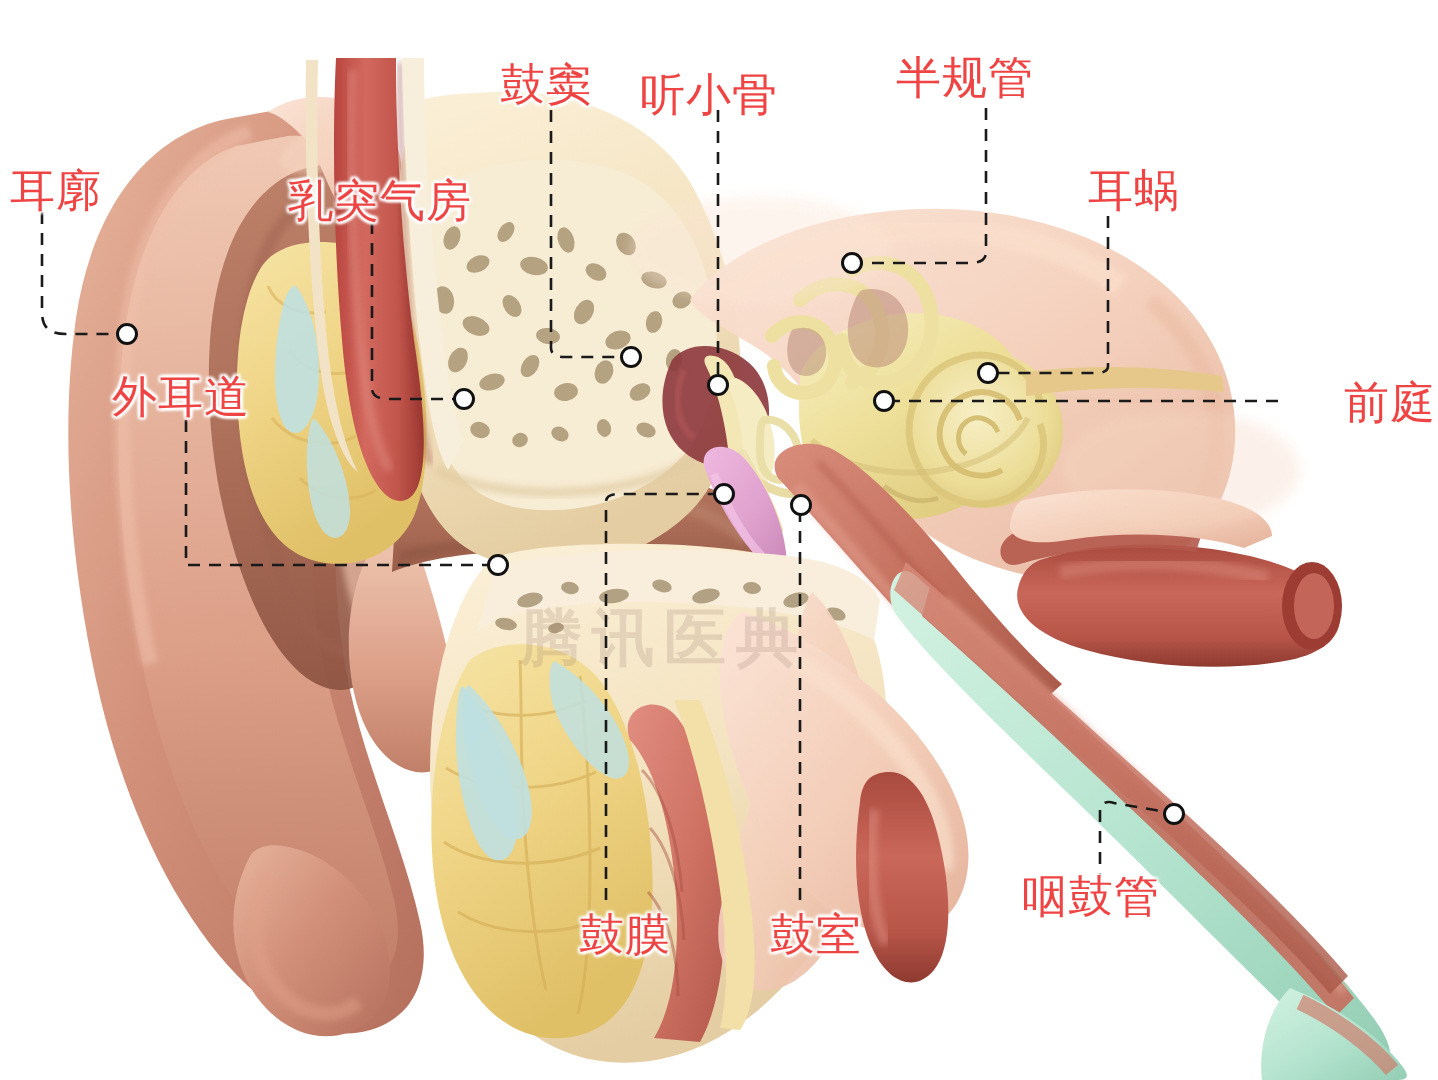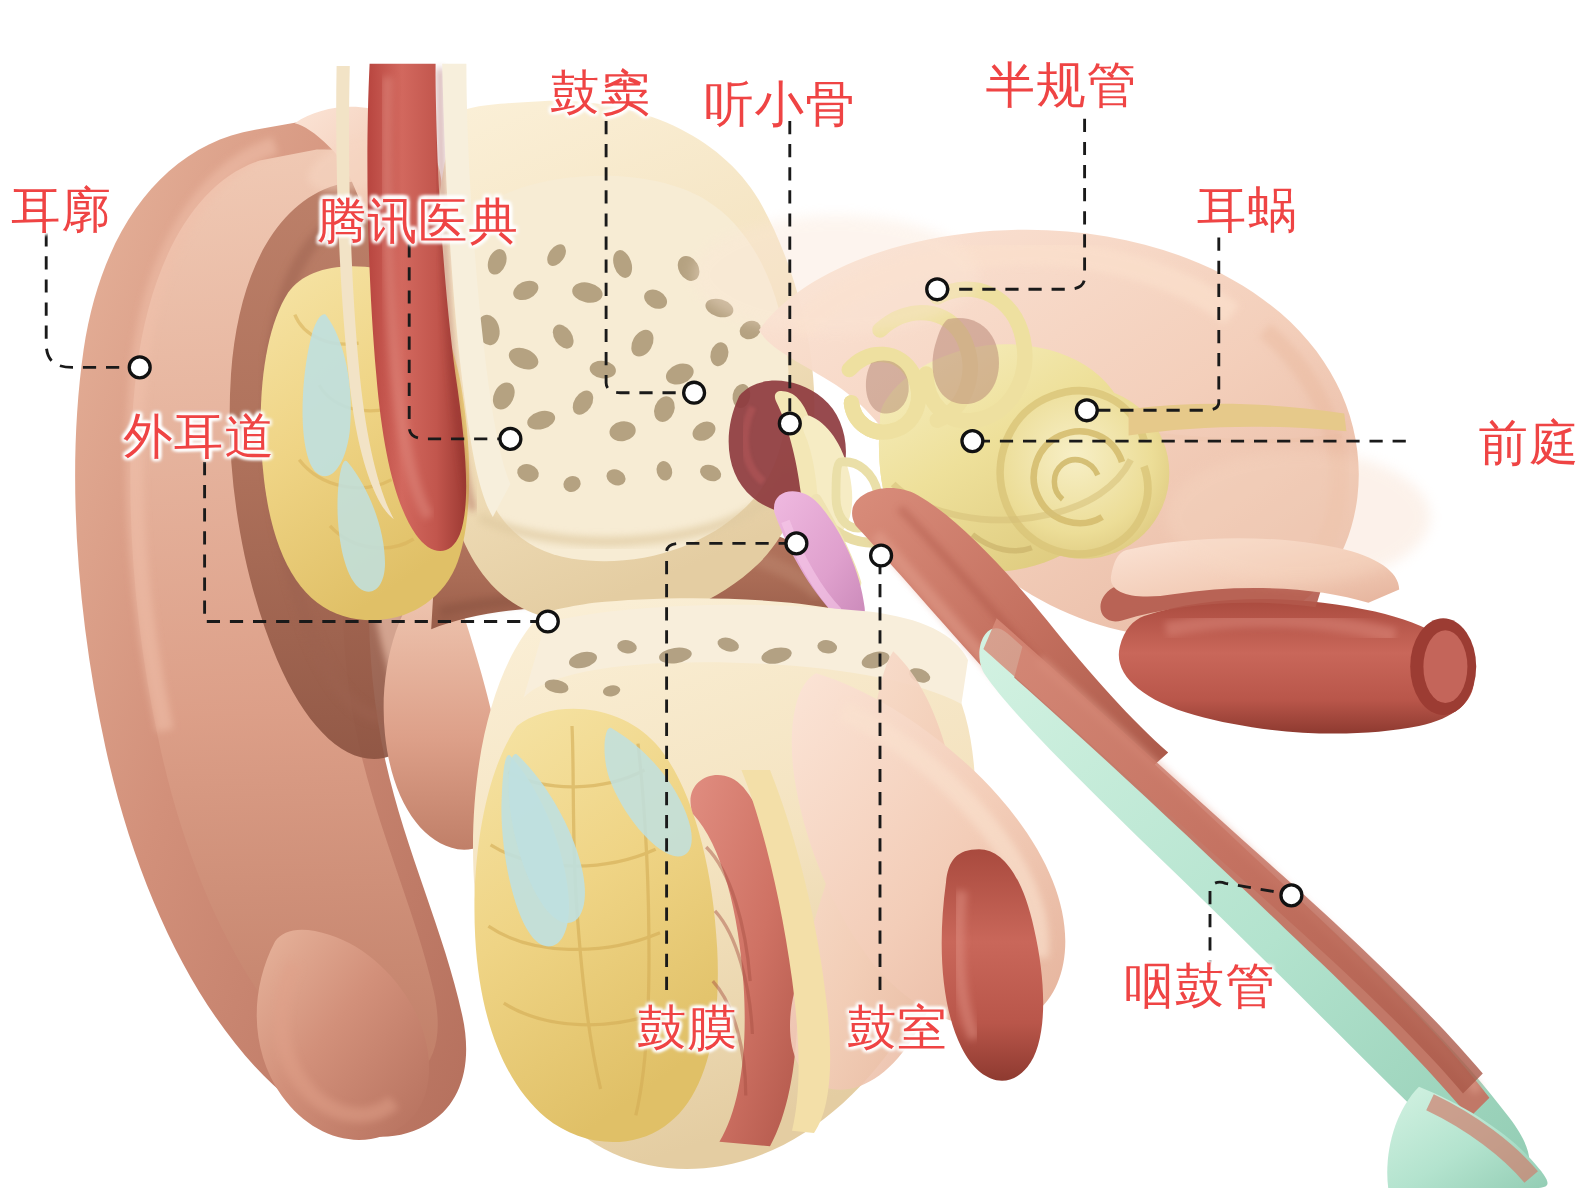--- a/index.html
+++ b/index.html
@@ -450,20 +450,21 @@
 
       <path d="M1024,500 C1084,486 1160,486 1216,498 C1252,506 1272,520 1272,536
                L1244,548 C1200,534 1130,530 1068,540 C1032,546 1008,540 1010,524
                C1012,512 1016,502 1024,500 Z" fill="url(#skinPale)"></path>
     </g>
 
     <ellipse cx="1180" cy="470" rx="120" ry="60" fill="#f7d9c4" opacity="0.35" filter="url(#soft2)"></ellipse>
     <ellipse cx="760" cy="250" rx="130" ry="54" fill="#fbe6d6" opacity="0.4" filter="url(#soft2)"></ellipse>
   </svg>
 
+  <div class="wm" style="left:520px;top:596px;">腾讯医典</div>
 
   <svg id="overlay" viewBox="0 0 1438 1080">
     <g fill="none" stroke="#1a1a1a" stroke-width="2.6" stroke-dasharray="12 9" stroke-linecap="butt">
       <path d="M42,212 L42,312 C42,328 50,334 66,334 L120,334"></path>
       <path d="M372,222 L372,388 C372,396 378,399 388,399 L457,399"></path>
       <path d="M551,110 L551,348 C551,354 556,357 564,357 L624,357"></path>
       <path d="M718,110 L718,378"></path>
       <path d="M986,108 L986,252 C986,260 980,263 970,263 L859,263"></path>
       <path d="M1108,216 L1108,366 C1108,371 1103,373 1096,373 L995,373"></path>
       <path d="M1278,401 L891,401"></path>
@@ -483,21 +484,21 @@
       <circle cx="884" cy="401" r="9.5"></circle>
       <circle cx="498" cy="565" r="9.5"></circle>
       <circle cx="724" cy="494" r="9.5"></circle>
       <circle cx="801" cy="505" r="9.5"></circle>
       <circle cx="1174" cy="814" r="9.5"></circle>
     </g>
   </svg>
 
   <div id="label-layer">
     <div class="lbl" style="left: 10px; top: 168px;">耳廓</div>
-    <div class="lbl" style="left: 288px; top: 178px;">腾讯医典</div>
+    <div class="lbl" style="left: 288px; top: 178px;">乳突气房</div>
     <div class="lbl" style="left: 500px; top: 62px;">鼓窦</div>
     <div class="lbl" style="left: 640px; top: 62px; margin-top: 10px;">听小骨</div>
     <div class="lbl" style="left: 896px; top: 55px;">半规管</div>
     <div class="lbl" style="left: 1088px; top: 168px;">耳蜗</div>
     <div class="lbl" style="left: 1344px; top: 380px;">前庭</div>
     <div class="lbl" style="left: 112px; top: 374px;">外耳道</div>
     <div class="lbl" style="left: 579px; top: 912px;">鼓膜</div>
     <div class="lbl" style="left: 770px; top: 912px;">鼓室</div>
     <div class="lbl" style="left: 1022px; top: 874px;">咽鼓管</div>
   </div>

